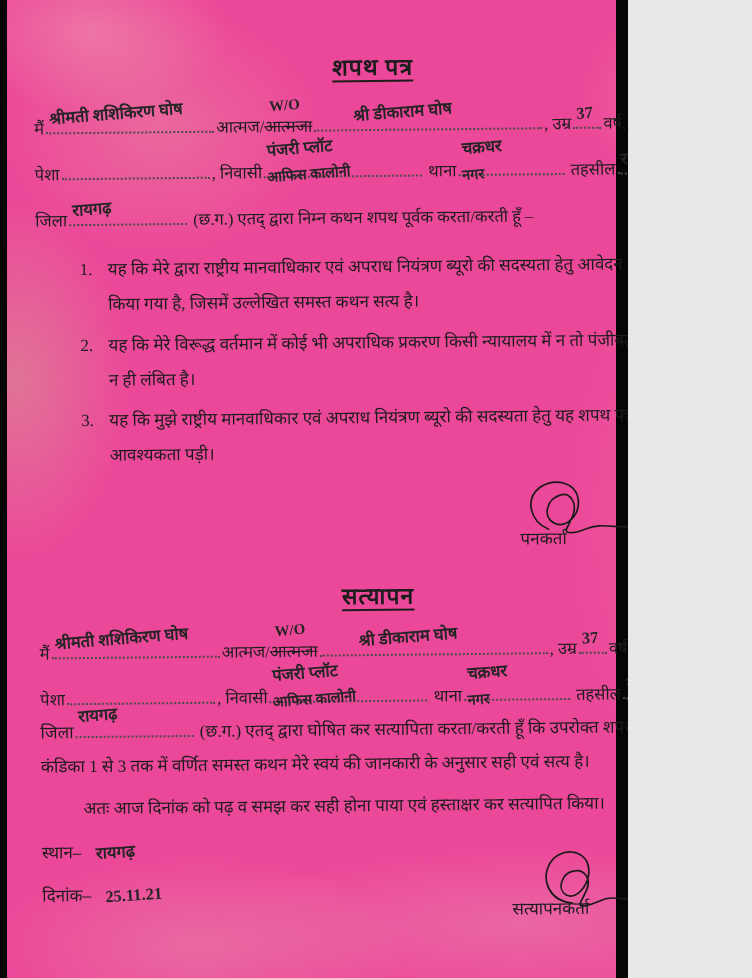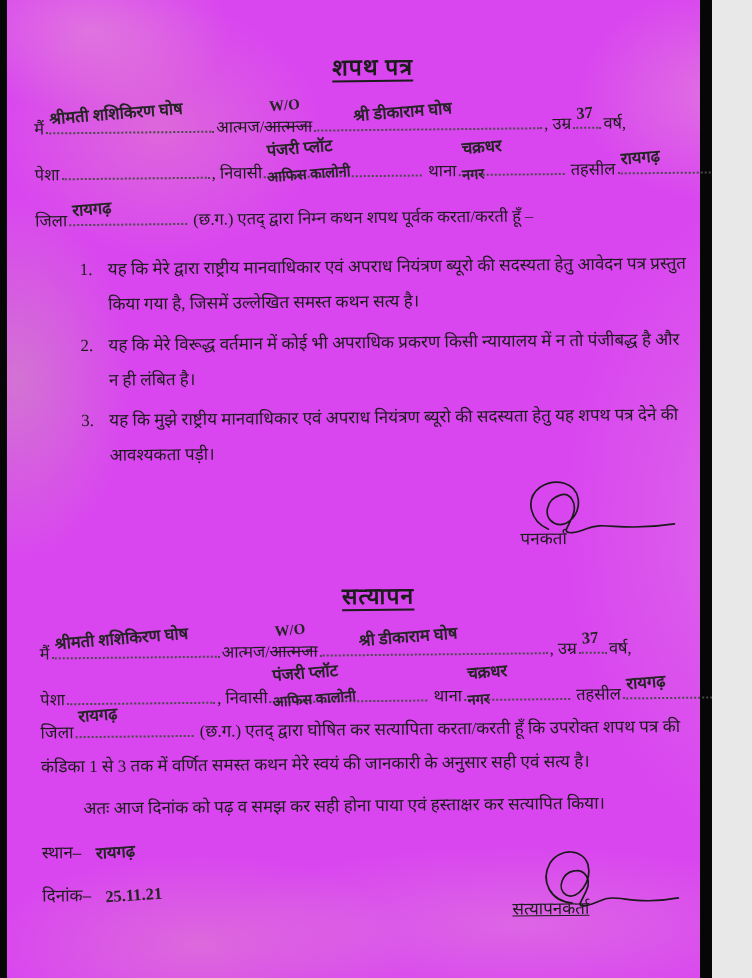--- a/index.html
+++ b/index.html
@@ -1,16 +1,16 @@
 <!DOCTYPE html>
 <html><head>
 <meta charset="utf-8">
 <style>
   html,body{margin:0;padding:0;background:#e8e8e8;}
-  .page{position:relative;width:712px;height:978px;background:#d946ef;overflow:hidden;
+  .page{position:relative;width:628px;height:978px;background:#ec4899;overflow:hidden;
         font-family:"Liberation Serif", serif;color:#1c1c1c;}
   .stains{position:absolute;inset:0;pointer-events:none;
     background:
       radial-gradient(230px 180px at 160px 130px, rgba(232,190,168,0.28), transparent 70%),
       radial-gradient(160px 260px at 18px 380px, rgba(196,218,146,0.30), transparent 70%),
       radial-gradient(300px 130px at 200px 945px, rgba(228,178,182,0.32), transparent 70%),
       radial-gradient(420px 110px at 520px 925px, rgba(230,190,198,0.26), transparent 72%),
       radial-gradient(190px 150px at 712px 95px, rgba(238,205,195,0.30), transparent 70%),
       radial-gradient(240px 420px at 745px 520px, rgba(235,210,215,0.22), transparent 75%),
       radial-gradient(200px 120px at 90px 30px, rgba(240,214,190,0.30), transparent 70%);}
@@ -34,21 +34,21 @@
            transform:rotate(-4deg);font-size:15px;}
   .struck{text-decoration:line-through;text-align:center;}
   
   .points{margin:22px 0 0 44px;width:610px;}
   .point{display:flex;gap:8px;font-size:17px;line-height:2.05;margin-bottom:6px;}
   .pnum{flex:0 0 20px;}
   
   .sigblock{position:relative;width:210px;height:76px;margin-left:auto;margin-right:28px;}
   .sigblock svg{position:absolute;right:10px;top:0;}
   .siglabel{position:absolute;bottom:2px;left:42px;font-size:17px;}
-  .sigblock.v2 .siglabel{left:30px;text-decoration:underline;}
+  .sigblock.v2 .siglabel{left:30px;}
   
   .vpara{font-size:17px;line-height:2.0;width:648px;margin-top:4px;}
   .vclosing{font-size:17px;line-height:2.0;width:648px;text-indent:42px;margin-top:8px;}
   .bottomrow{display:flex;justify-content:space-between;align-items:flex-end;margin-top:14px;}
   .pd-lines{font-size:17px;}
   .pd-line{margin-bottom:20px;}
   .hw-inline{font-weight:700;color:#252525;display:inline-block;transform:rotate(-3deg);
              margin-left:10px;font-size:16.5px;}
 </style>
 </head>

